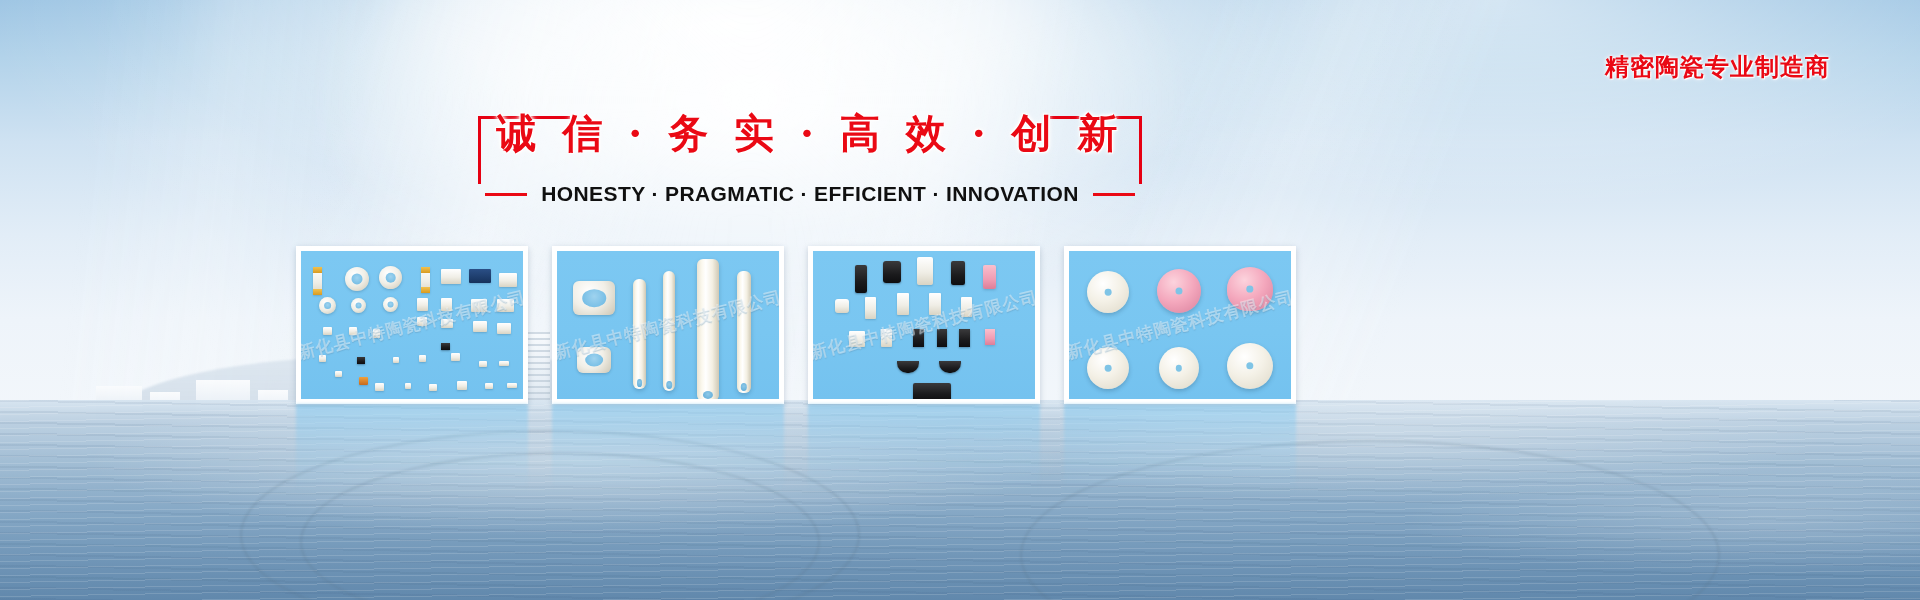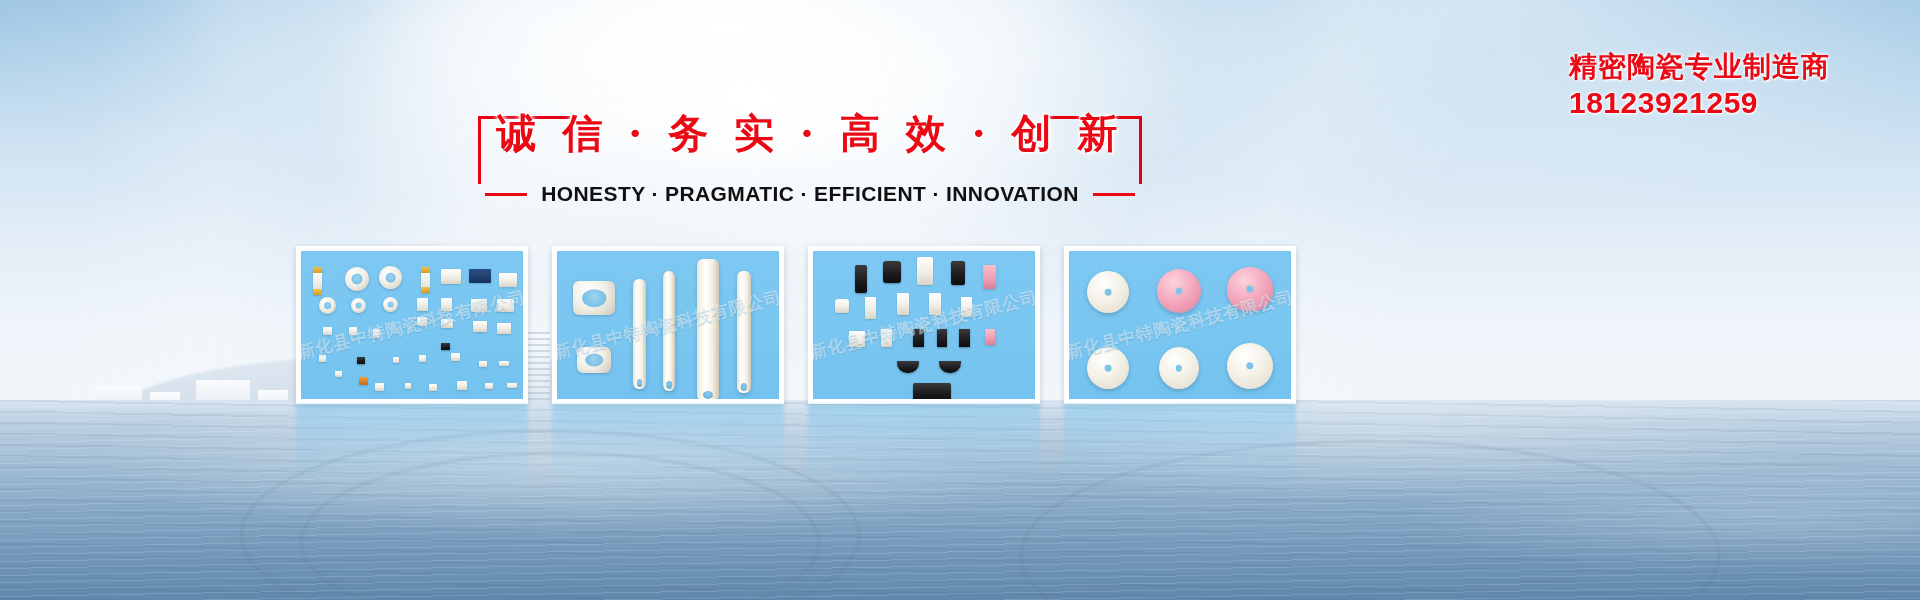--- a/index.html
+++ b/index.html
@@ -209,21 +209,21 @@
   
   .info {
     position: absolute;
     right: 90px; top: 50px;
     text-align: left;
     color: #ea0914;
   }
   .info-title {
     font-family: Liberation Serif, serif;
     font-weight: 700;
-    font-size: 28px;
+    font-size: 24px;
     letter-spacing: 1px;
     line-height: 34px;
     text-shadow: 0 0 3px #fff, 0 0 5px #fff, 1px 1px 0 #fff;
     white-space: nowrap;
   }
   .info-hotline-label {
     font-family: "DejaVu Sans", "Liberation Sans", sans-serif;
     font-weight: 700;
     font-size: 22px;
     line-height: 36px;
@@ -547,16 +547,15 @@
 
     <div class="slogan-en-row">
       <span class="en-rule"></span>
       <span class="slogan-en">HONESTY · PRAGMATIC · EFFICIENT · INNOVATION</span>
       <span class="en-rule"></span>
     </div>
   </div>
 
   <div class="info">
     <div class="info-title">精密陶瓷专业制造商</div>
-    <div class="info-phone">18123921259</div>
   </div>
 
 </div>
 
 </body></html>

